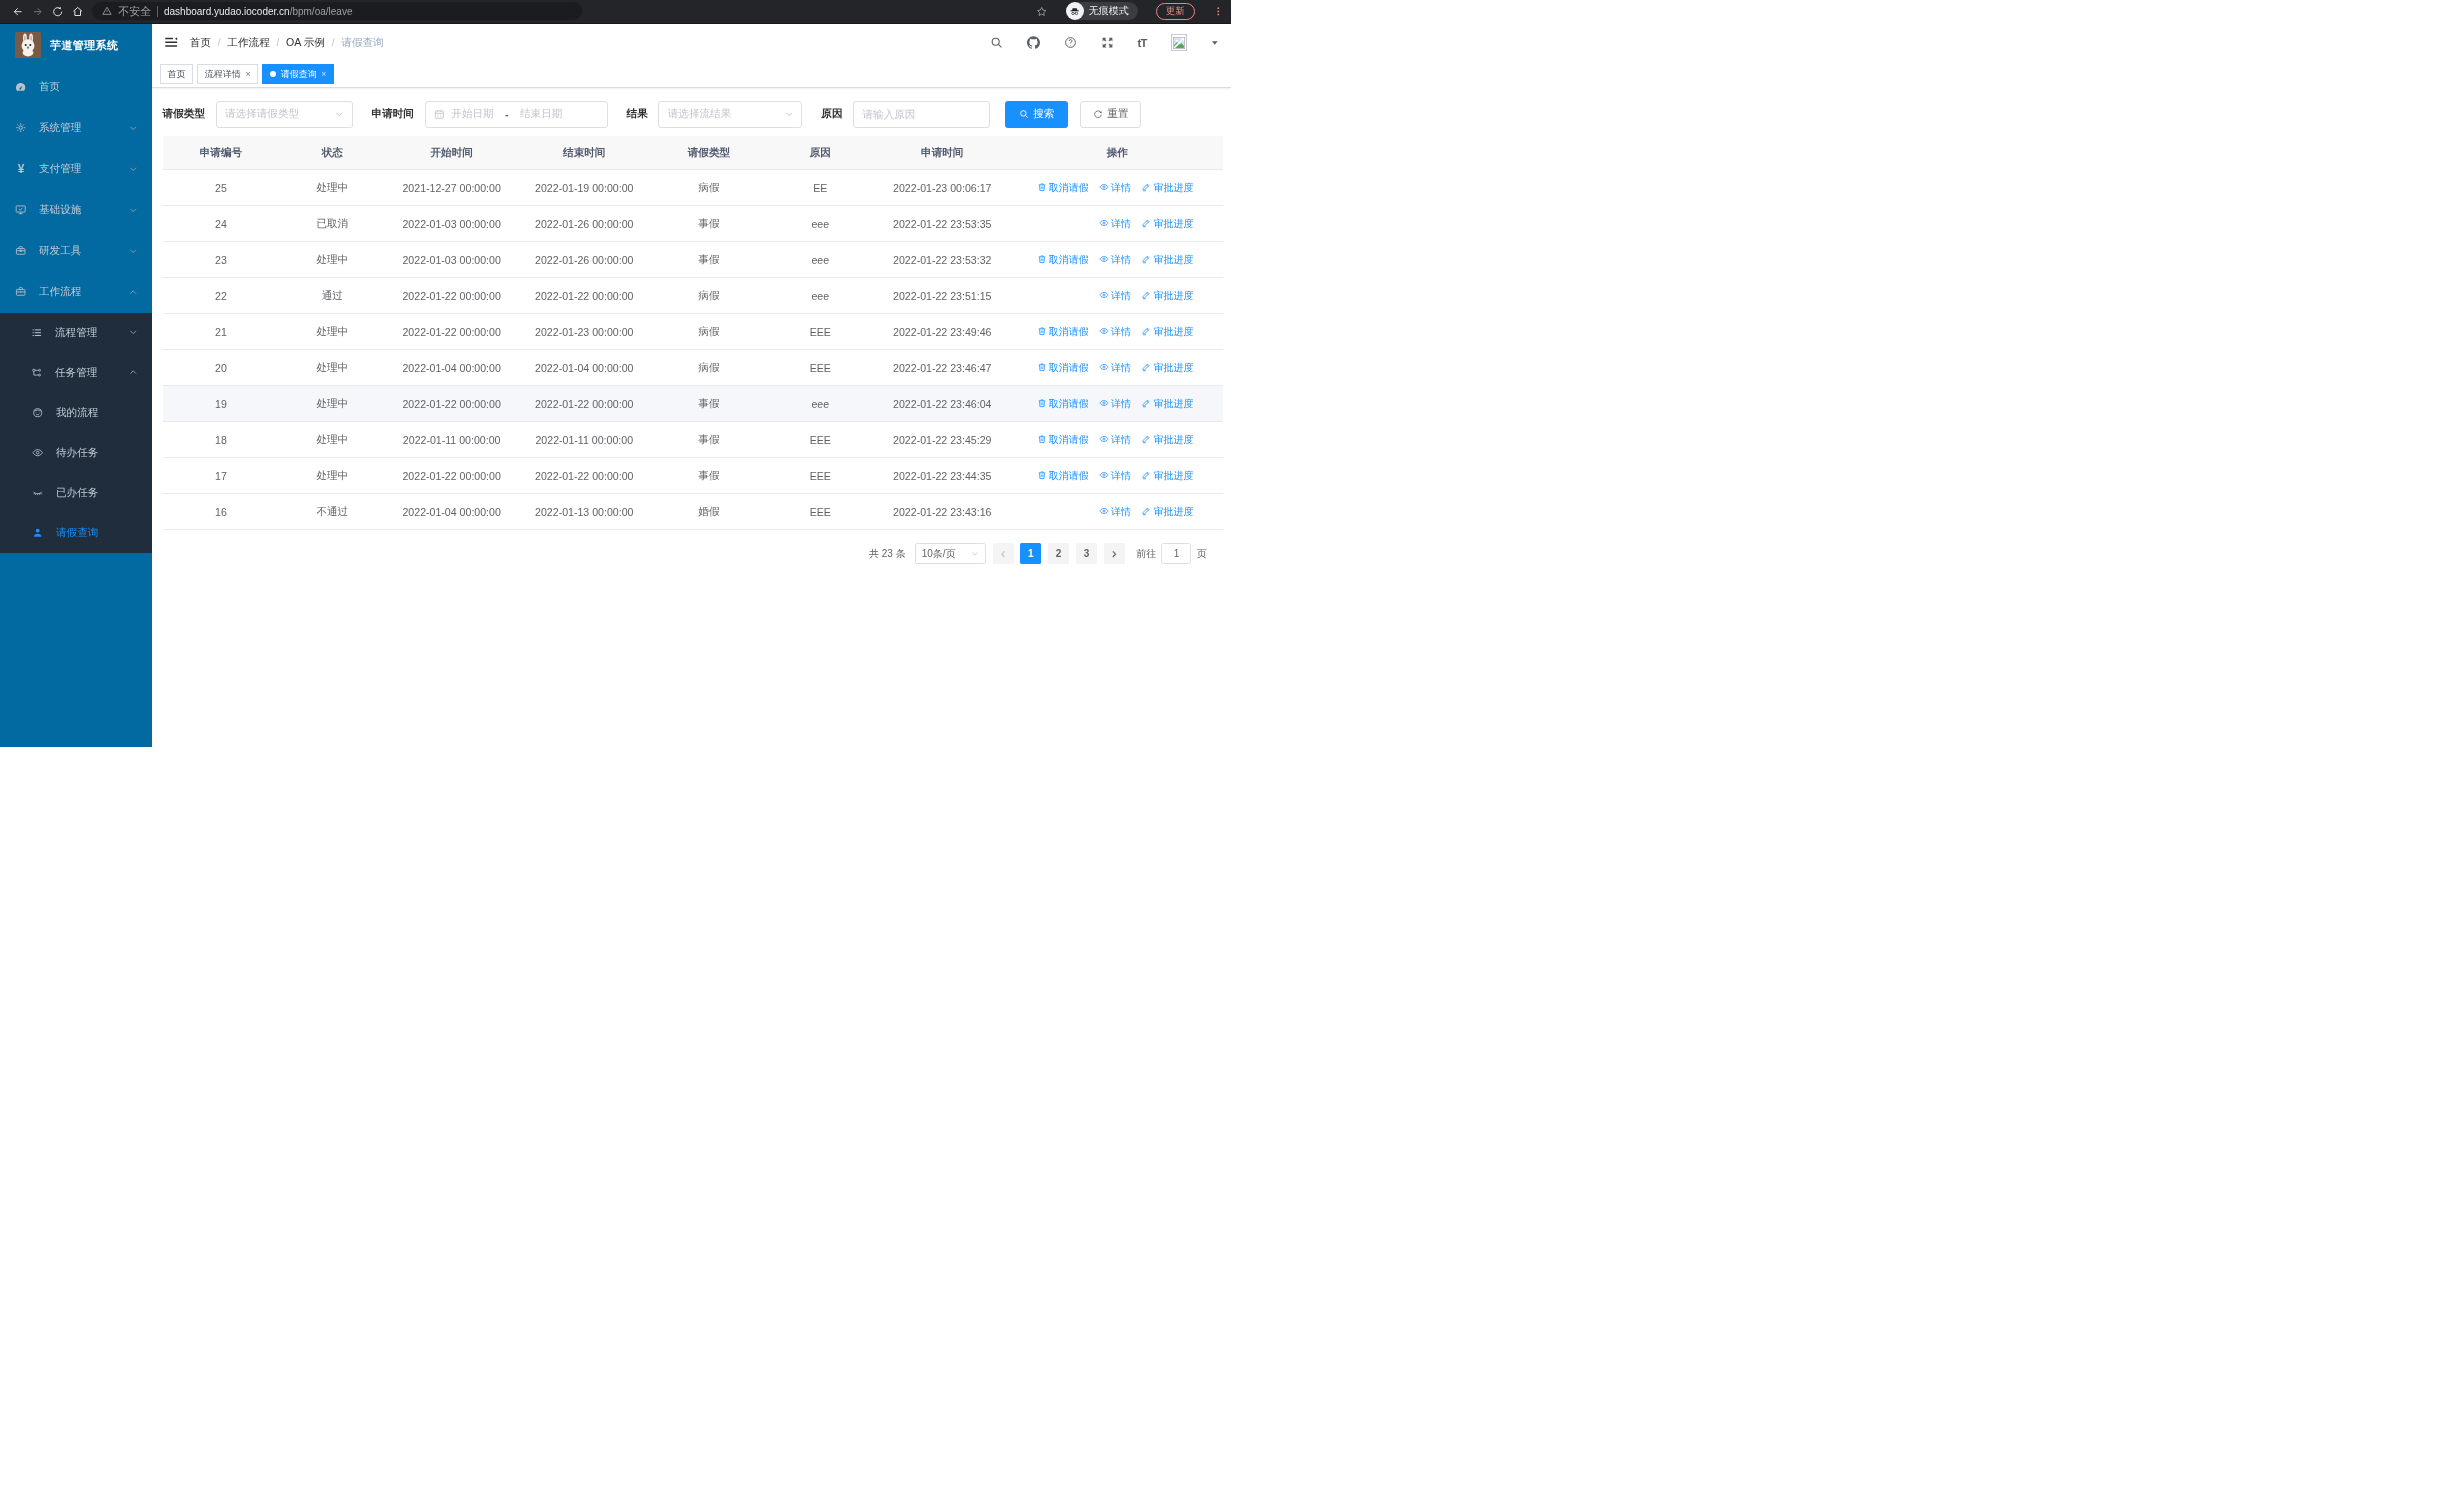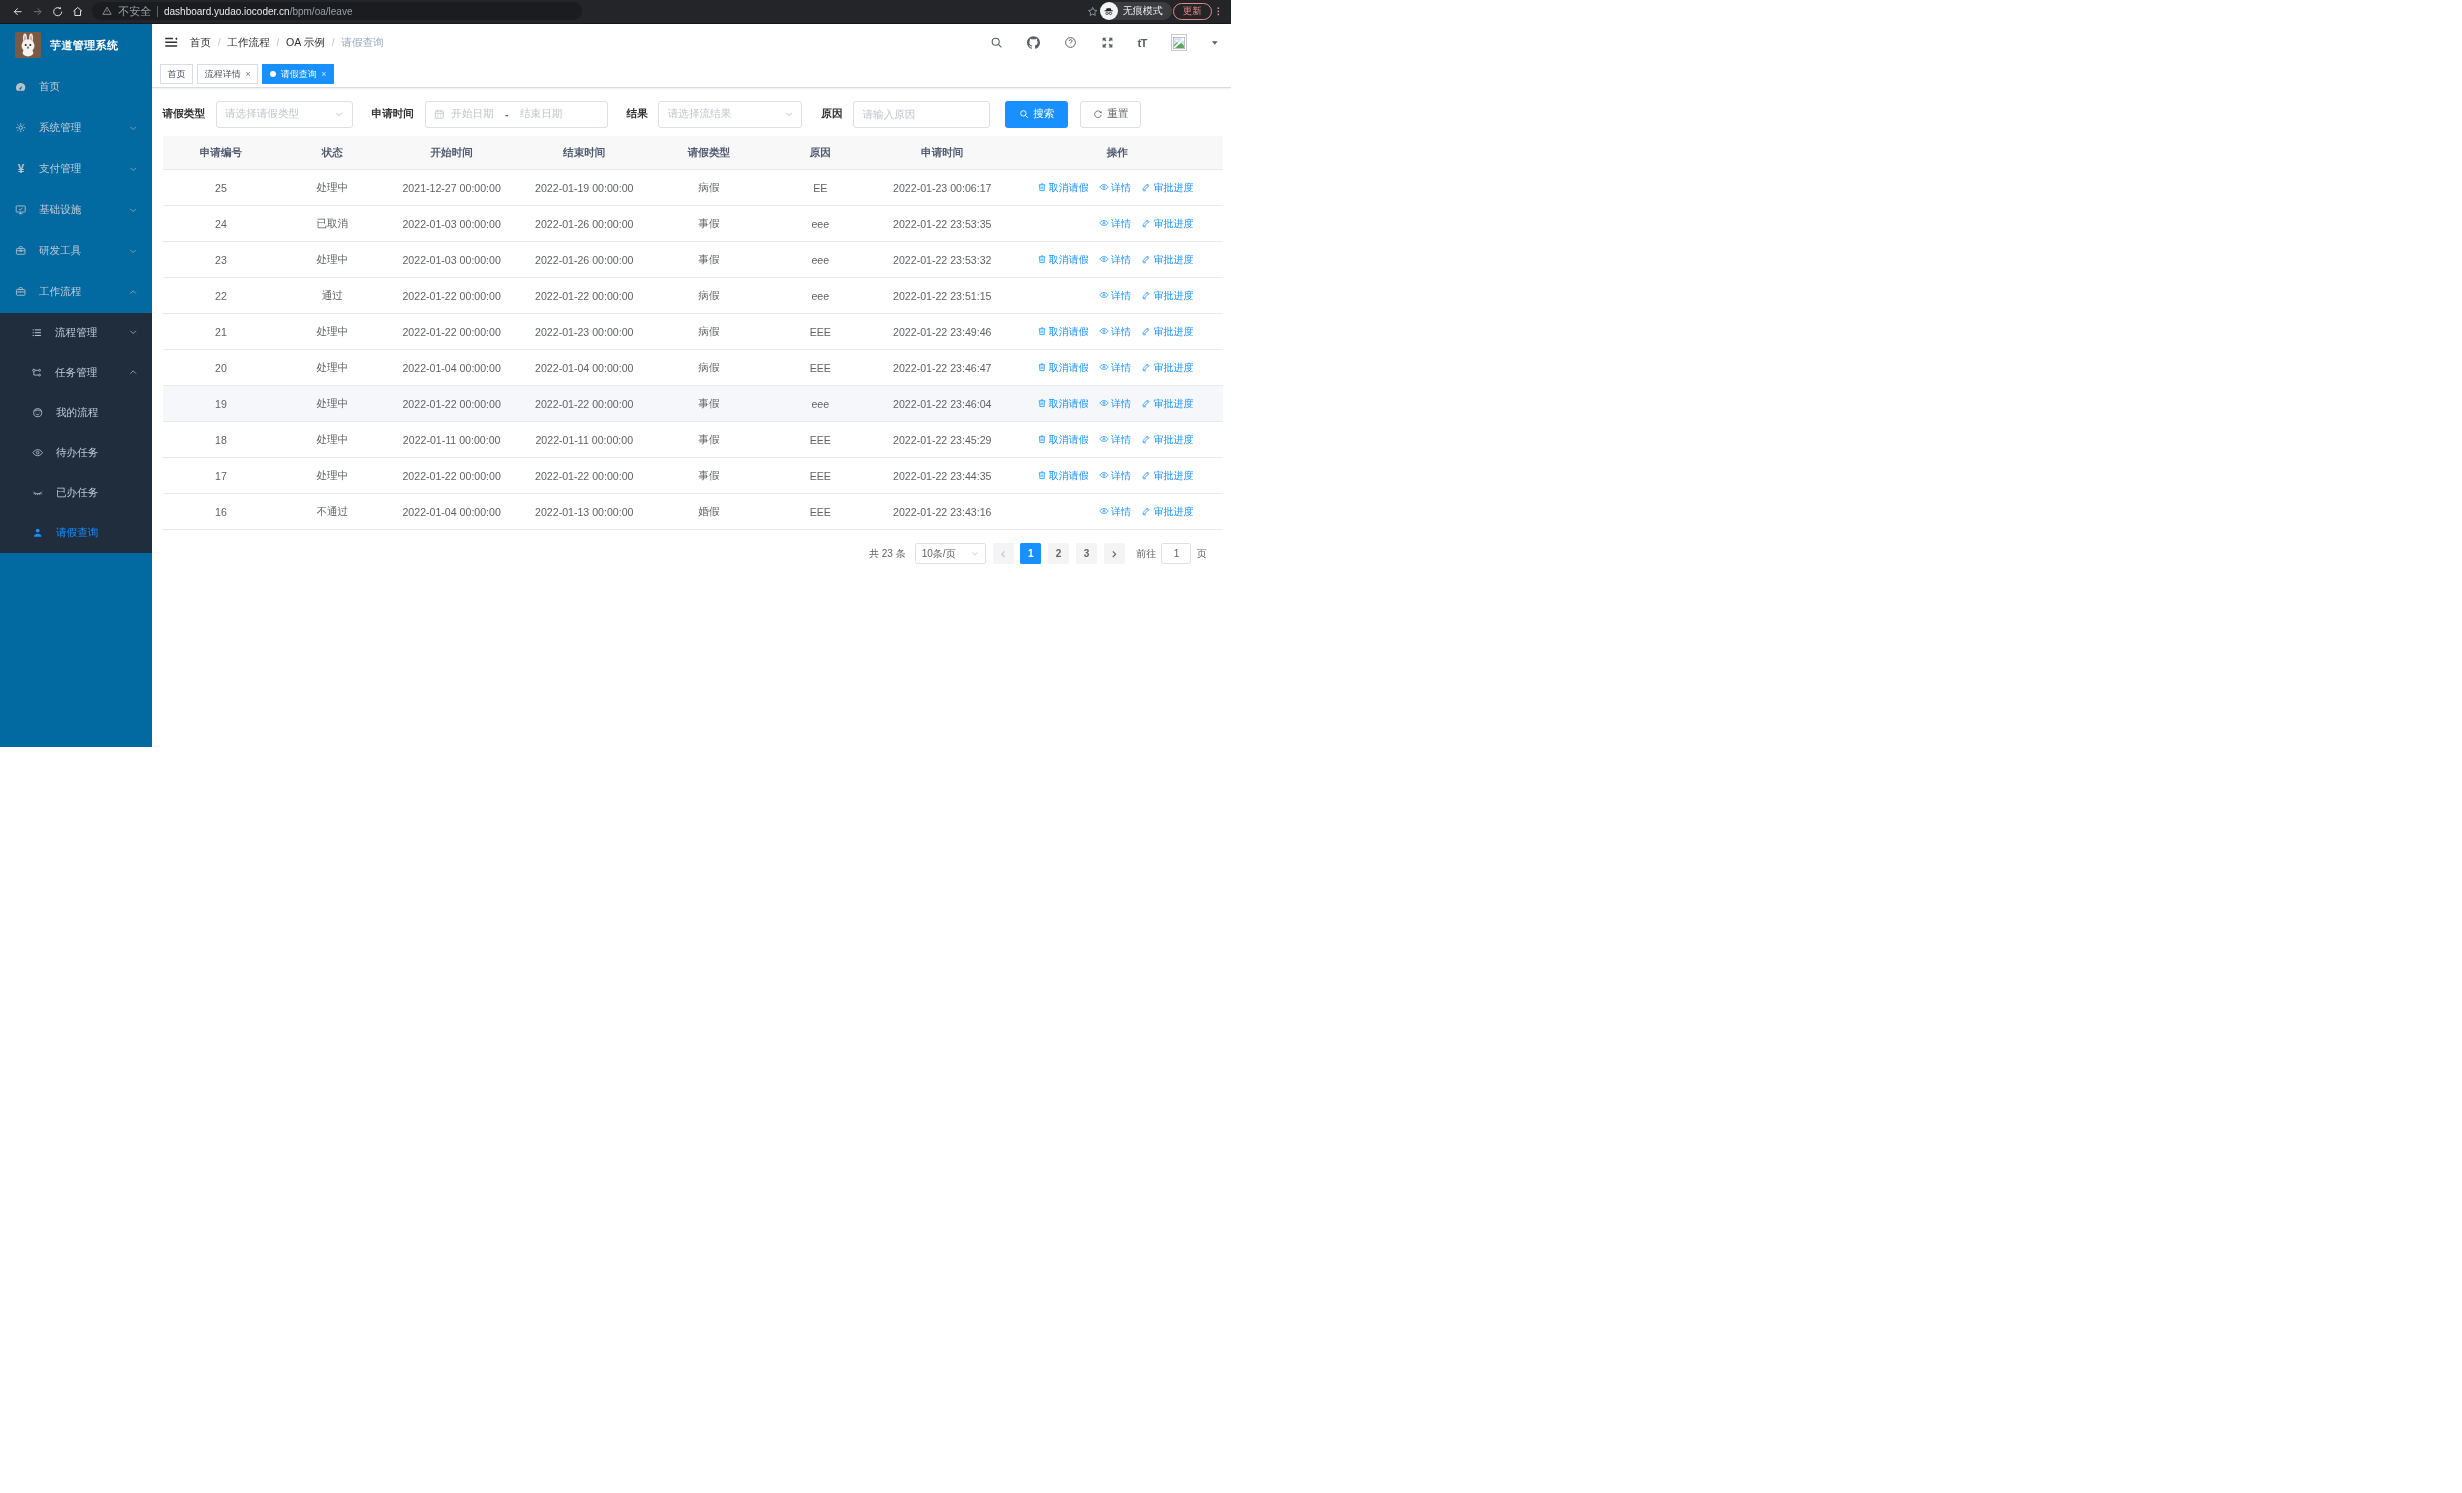--- a/index.html
+++ b/index.html
@@ -12,21 +12,21 @@
   .chrome .nav-ic { width:20px; height:20px; display:flex; align-items:center; justify-content:center; color:#e8eaed; cursor:pointer; flex:0 0 auto; }
   .chrome .nav-ic svg { width:11.4px; height:11.4px; }
   .chrome .nav-ic.dim { color:#76787c; }
   .url-pill { margin-left:4.6px; height:18px; width:490px; background:#1b1c1f; border-radius:9px; display:flex; align-items:center; padding:0 10px; gap:6px; cursor:text; }
   .url-pill .warn { color:#9aa0a6; display:flex; align-items:center; }
   .url-pill .warn svg { width:10px; height:10px; }
   .url-sec { color:#9aa0a6; font-size:11px; }
   .url-div { width:0.8px; height:10.6px; background:#5f6368; }
   .url-host { color:#e8eaed; font-size:10px; }
   .url-path { color:#9aa0a6; font-size:10px; }
-  .chrome-right { margin-left:auto; display:flex; align-items:center; gap:1px; }
+  .chrome-right { margin-left:auto; display:flex; align-items:center; gap:18px; }
   .star { color:#9aa0a6; display:flex; cursor:pointer; } .star svg{ width:11.4px; height:11.4px; }
   .incog { height:18px; border-radius:9px; background:#3a3c40; display:flex; align-items:center; gap:5.3px; padding-right:9px; }
   .incog .badge { width:18px; height:18px; border-radius:50%; background:#f1f3f4; color:#202124; display:flex; align-items:center; justify-content:center; }
   .incog .badge svg { width:11.4px; height:11.4px; }
   .incog span { color:#f1f3f4; font-size:10px; }
   .update-btn { height:17.5px; border:0.8px solid #e28b82; border-radius:9px; color:#e28b82; font-size:9.5px; display:flex; align-items:center; padding:0 9px; cursor:pointer; background:transparent; }
   .kebab { color:#e28b82; display:flex; cursor:pointer; } .kebab svg { width:10.6px; height:10.6px; }
 
   
   .app { flex:1; display:flex; min-height:0; }

